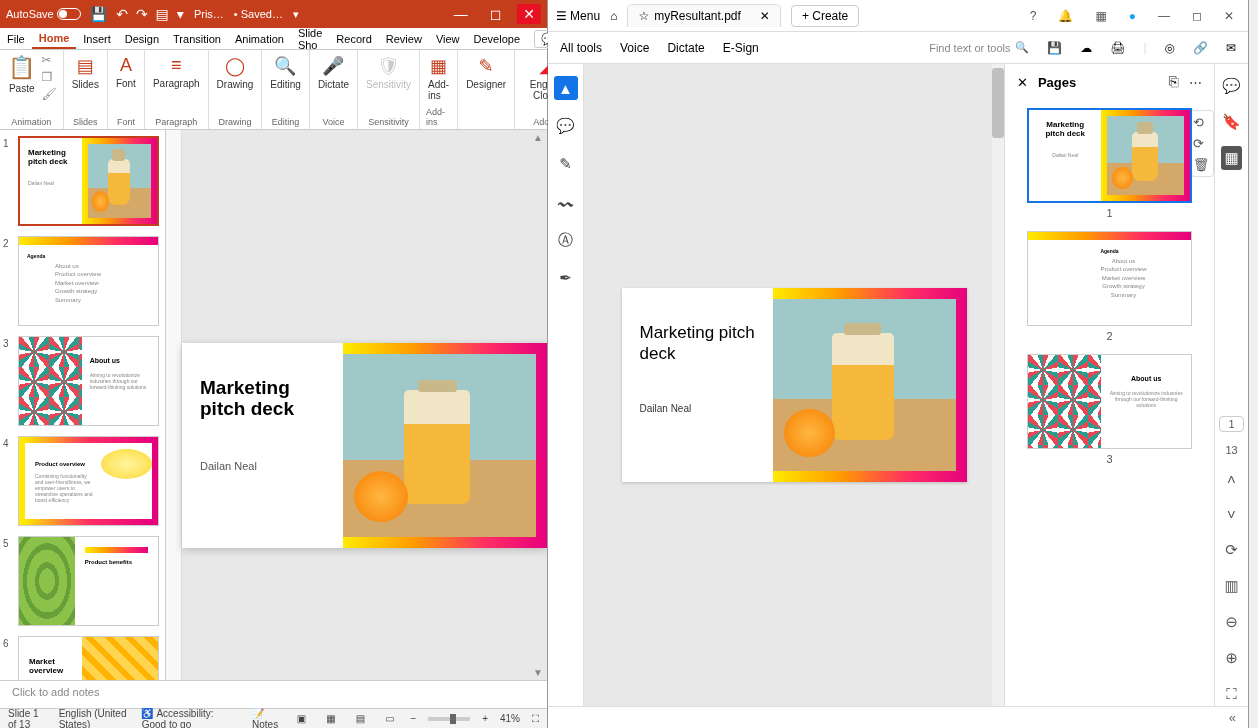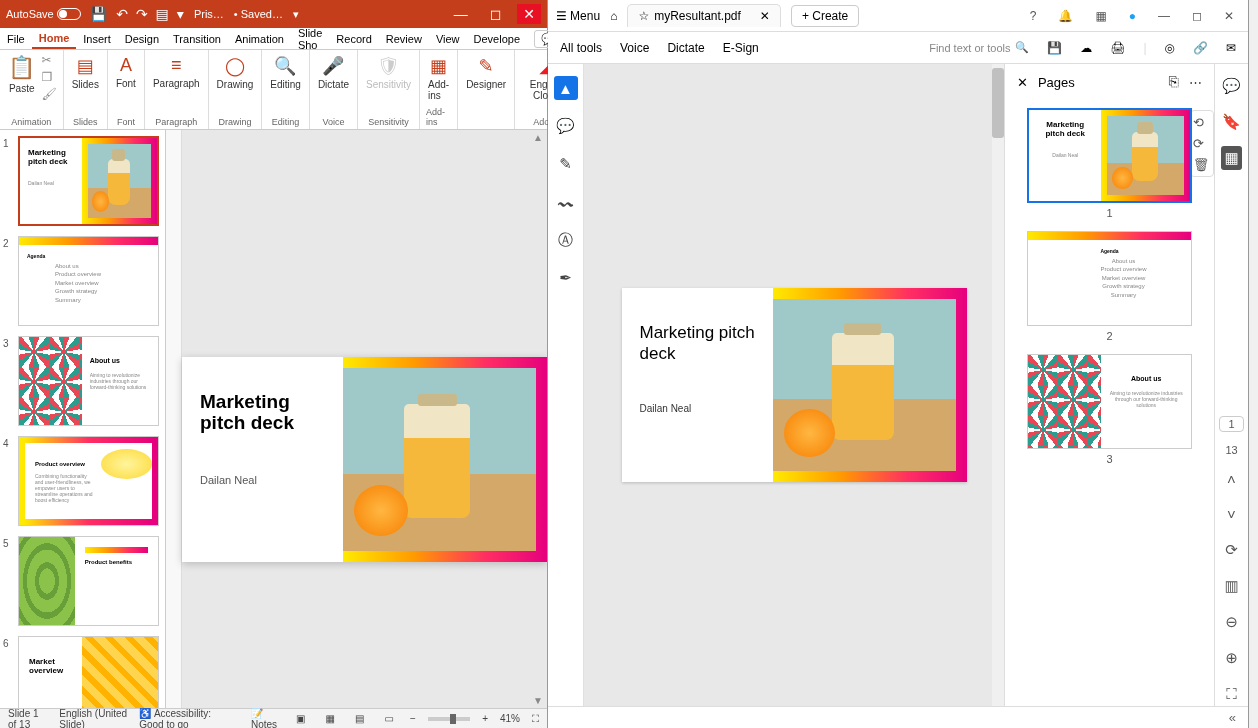--- a/index.html
+++ b/index.html
@@ -380,24 +380,25 @@
             </div>
         </div>
       </div>
       <div style="position:absolute;right:2px;top:2px;bottom:2px;width:12px;display:flex;flex-direction:column;justify-content:space-between;color:#888;font-size:10px">
         <span>▲</span>
         <span>▼</span>
       </div>
     </div>
   </div>
 
+  <div class="notes">Click to add notes</div>
 
   <div class="pp-status">
     <span>Slide 1 of 13</span>
-    <span>English (United Slide)</span>
+    <span>English (United States)</span>
     <span>♿ <span>Accessibility: Good to go</span></span>
     <span class="spacer"></span>
     <span>📝 <span>Notes</span></span>
     <span class="vbtn">▣</span>
     <span class="vbtn">▦</span>
     <span class="vbtn">▤</span>
     <span class="vbtn">▭</span>
     <span>−</span>
     <span style="width:60px;height:4px;background:#ccc;position:relative">
         <span style="position:absolute;left:22px;top:-3px;width:6px;height:10px;background:#666"></span>
@@ -470,21 +471,21 @@
                 <div class="orange"></div>
               </div>
             </div>
         </div>
       </div>
     </div>
 
     <div class="ac-pages">
       <div class="ac-pages-hdr">
         <span class="x">✕</span>
-        <span style="font-weight:400">Pages</span>
+        <span style="font-weight:700">Pages</span>
         <span class="spacer"></span>
         <span>⎘</span>
         <span>⋯</span>
       </div>
       <div class="ac-pages-list" id="ac-thumbs">
         <div class="reorder">
           <span>⟲</span>
           <span>⟳</span>
           <span>🗑</span>
         </div>

